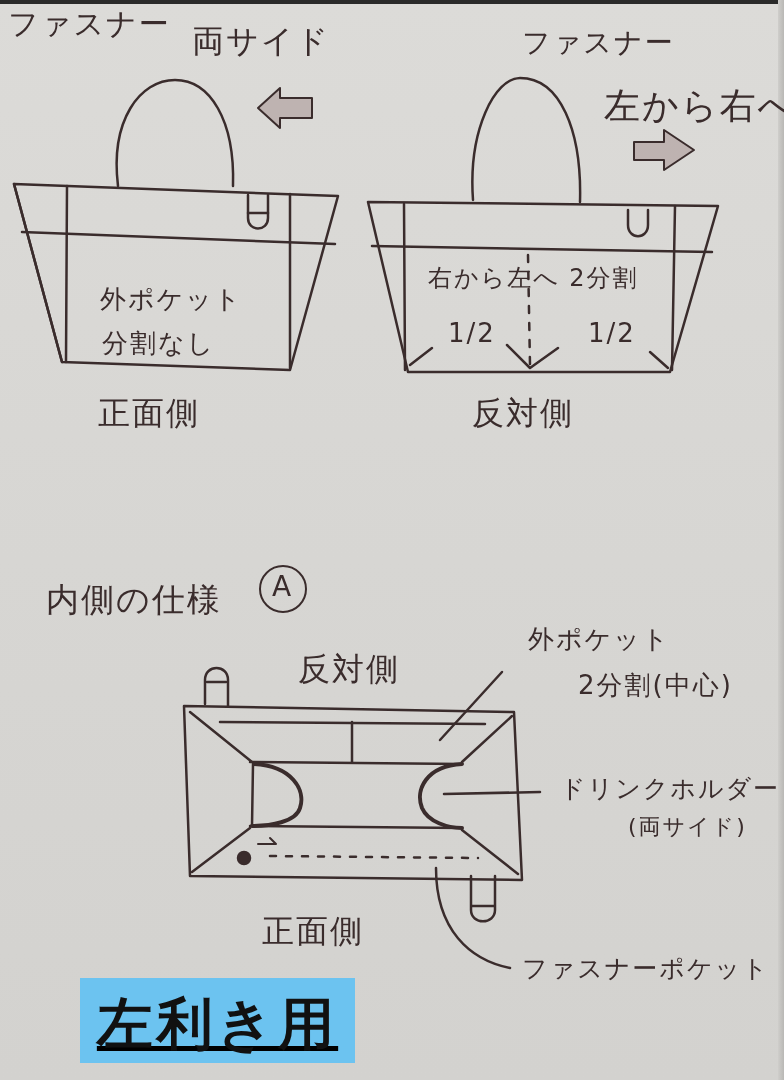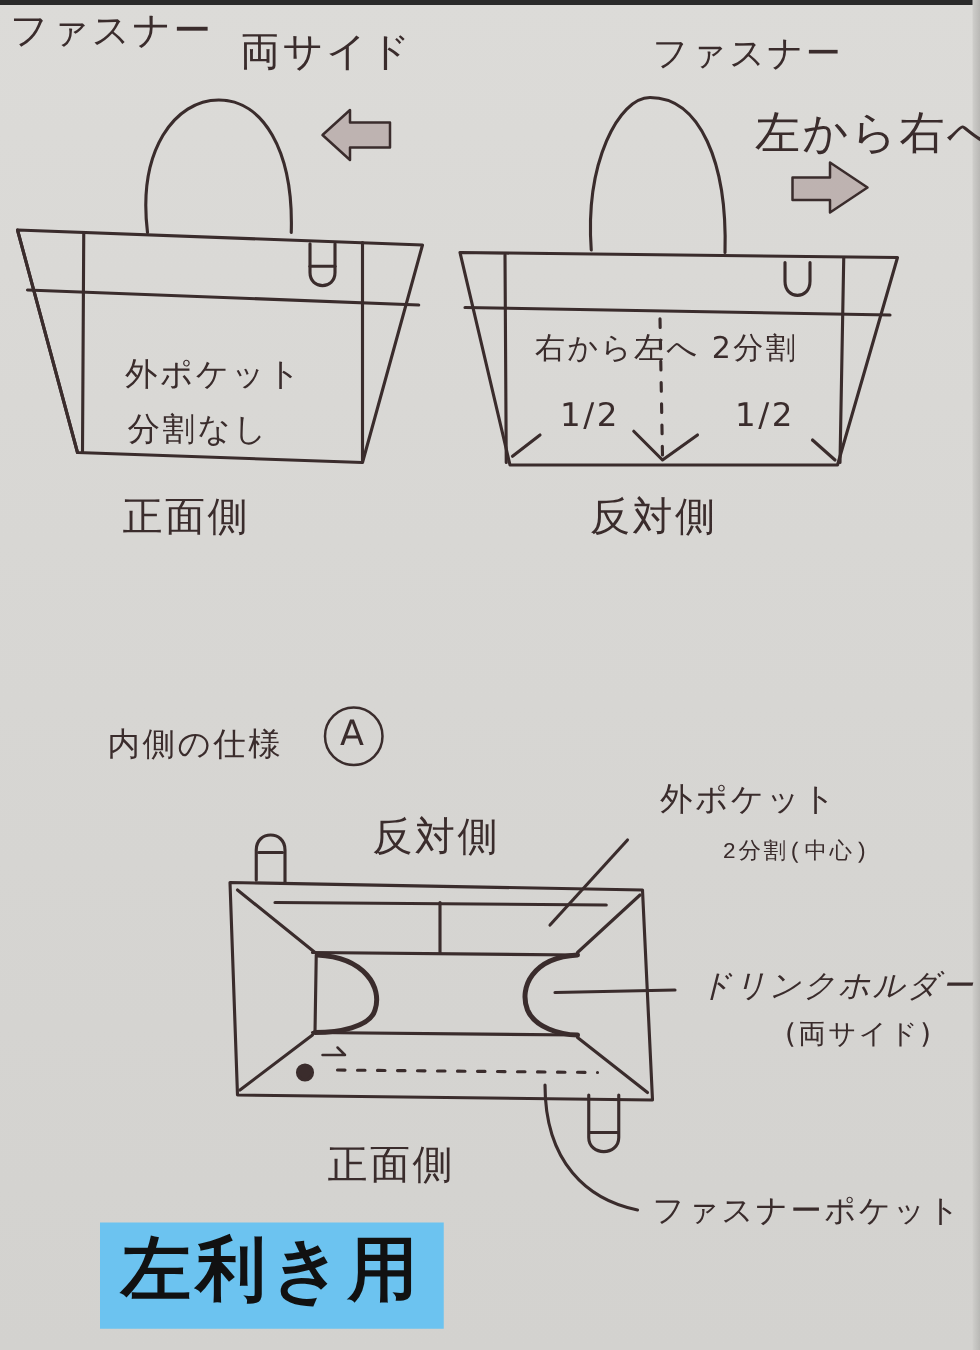--- a/index.html
+++ b/index.html
@@ -17,21 +17,21 @@
     .rightedge { position: absolute; right: 0; top: 0; width: 6px; height: 1080px; background: linear-gradient(90deg, #cfcecb, #b9b8b5); }
     .hand {
       position: absolute; color: #3a2c2c;
       font-family: "DejaVu Sans", sans-serif;
       white-space: nowrap; letter-spacing: 2px;
     }
     svg.drawing { position: absolute; left: 0; top: 0; }
     .badge {
       position: absolute; left: 80px; top: 978px; width: 275px; height: 85px;
       background: #6cc3f0;
-      display: flex; align-items: flex-start; justify-content: center;
+      display: flex; align-items: flex-end; justify-content: center; text-decoration: underline;
     }
     .badge span {
       font-family: "DejaVu Sans", sans-serif; font-weight: bold;
       font-size: 56px; color: #111; letter-spacing: 4px;
     }
   </style>
 </head>
 <body>
 
 <div class="paper"></div>
@@ -109,25 +109,25 @@
 <div class="hand" style="left:102px;top:326px;font-size:26px;text-align:center;">分割なし</div>
 <div class="hand" style="left:98px;top:392px;font-size:32px;">正面側</div>
 
 <div class="hand" style="left:522px;top:24px;font-size:28px;">ファスナー</div>
 <div class="hand" style="left:604px;top:82px;font-size:36px;">左から右へ</div>
 <div class="hand" style="left:428px;top:262px;font-size:24px;">右から左へ 2分割</div>
 <div class="hand" style="left:448px;top:318px;font-size:26px;">1/2</div>
 <div class="hand" style="left:588px;top:318px;font-size:26px;">1/2</div>
 <div class="hand" style="left:472px;top:392px;font-size:32px;">反対側</div>
 
-<div class="hand" style="left:46px;top:578px;font-size:26px;margin-left:40px;">内側の仕様</div>
+<div class="hand" style="left:46px;top:578px;font-size:33px;">内側の仕様</div>
 <div class="hand" style="left:272px;top:570px;font-size:28px;">A</div>
 <div class="hand" style="left:298px;top:648px;font-size:32px;">反対側</div>
 <div class="hand" style="left:262px;top:910px;font-size:32px;">正面側</div>
 <div class="hand" style="left:528px;top:622px;font-size:26px;">外ポケット</div>
-<div class="hand" style="left:578px;top:668px;font-size:18px;font-family:Liberation Mono, monospace;">2分割(中心)</div>
-<div class="hand" style="left:560px;top:772px;font-size:25px;font-style:italic;">ドリンクホルダー</div>
+<div class="hand" style="left:578px;top:668px;font-size:26px;">2分割(中心)</div>
+<div class="hand" style="left:560px;top:772px;font-size:25px;">ドリンクホルダー</div>
 <div class="hand" style="left:628px;top:812px;font-size:22px;">(両サイド)</div>
 <div class="hand" style="left:522px;top:952px;font-size:25px;">ファスナーポケット</div>
 
 <div class="badge">
   <span>左利き用</span>
 </div>
 
 </body></html>

